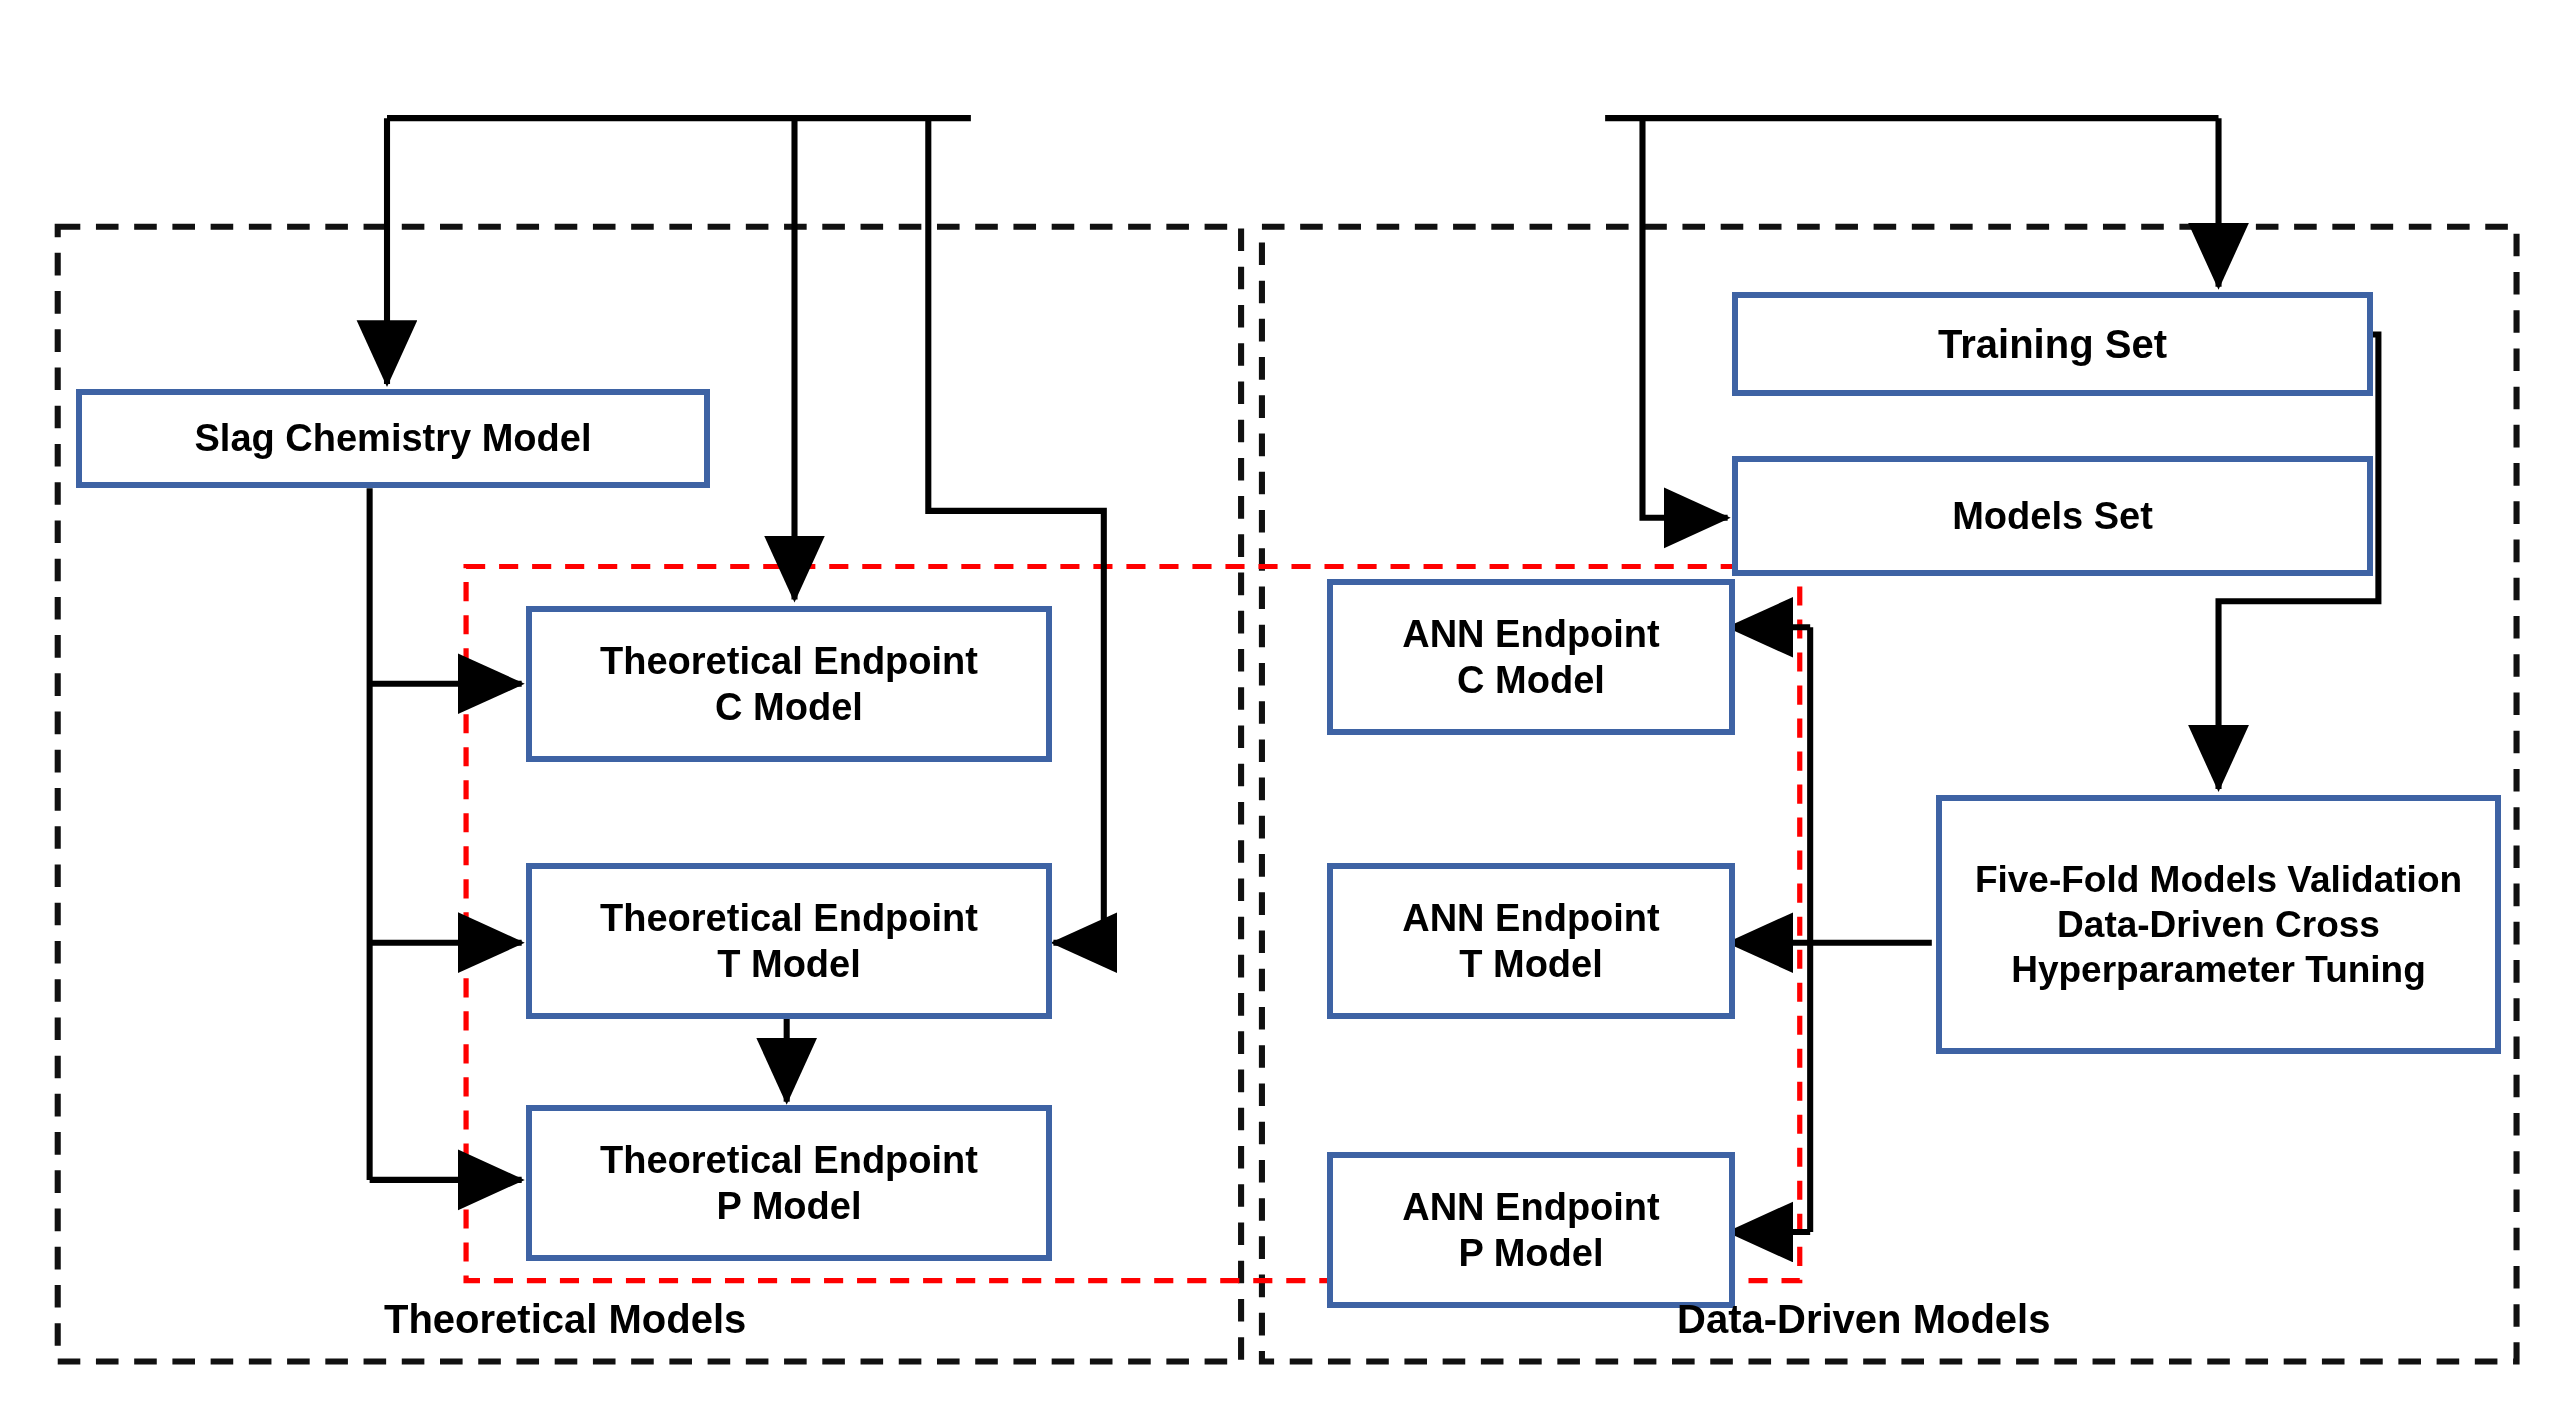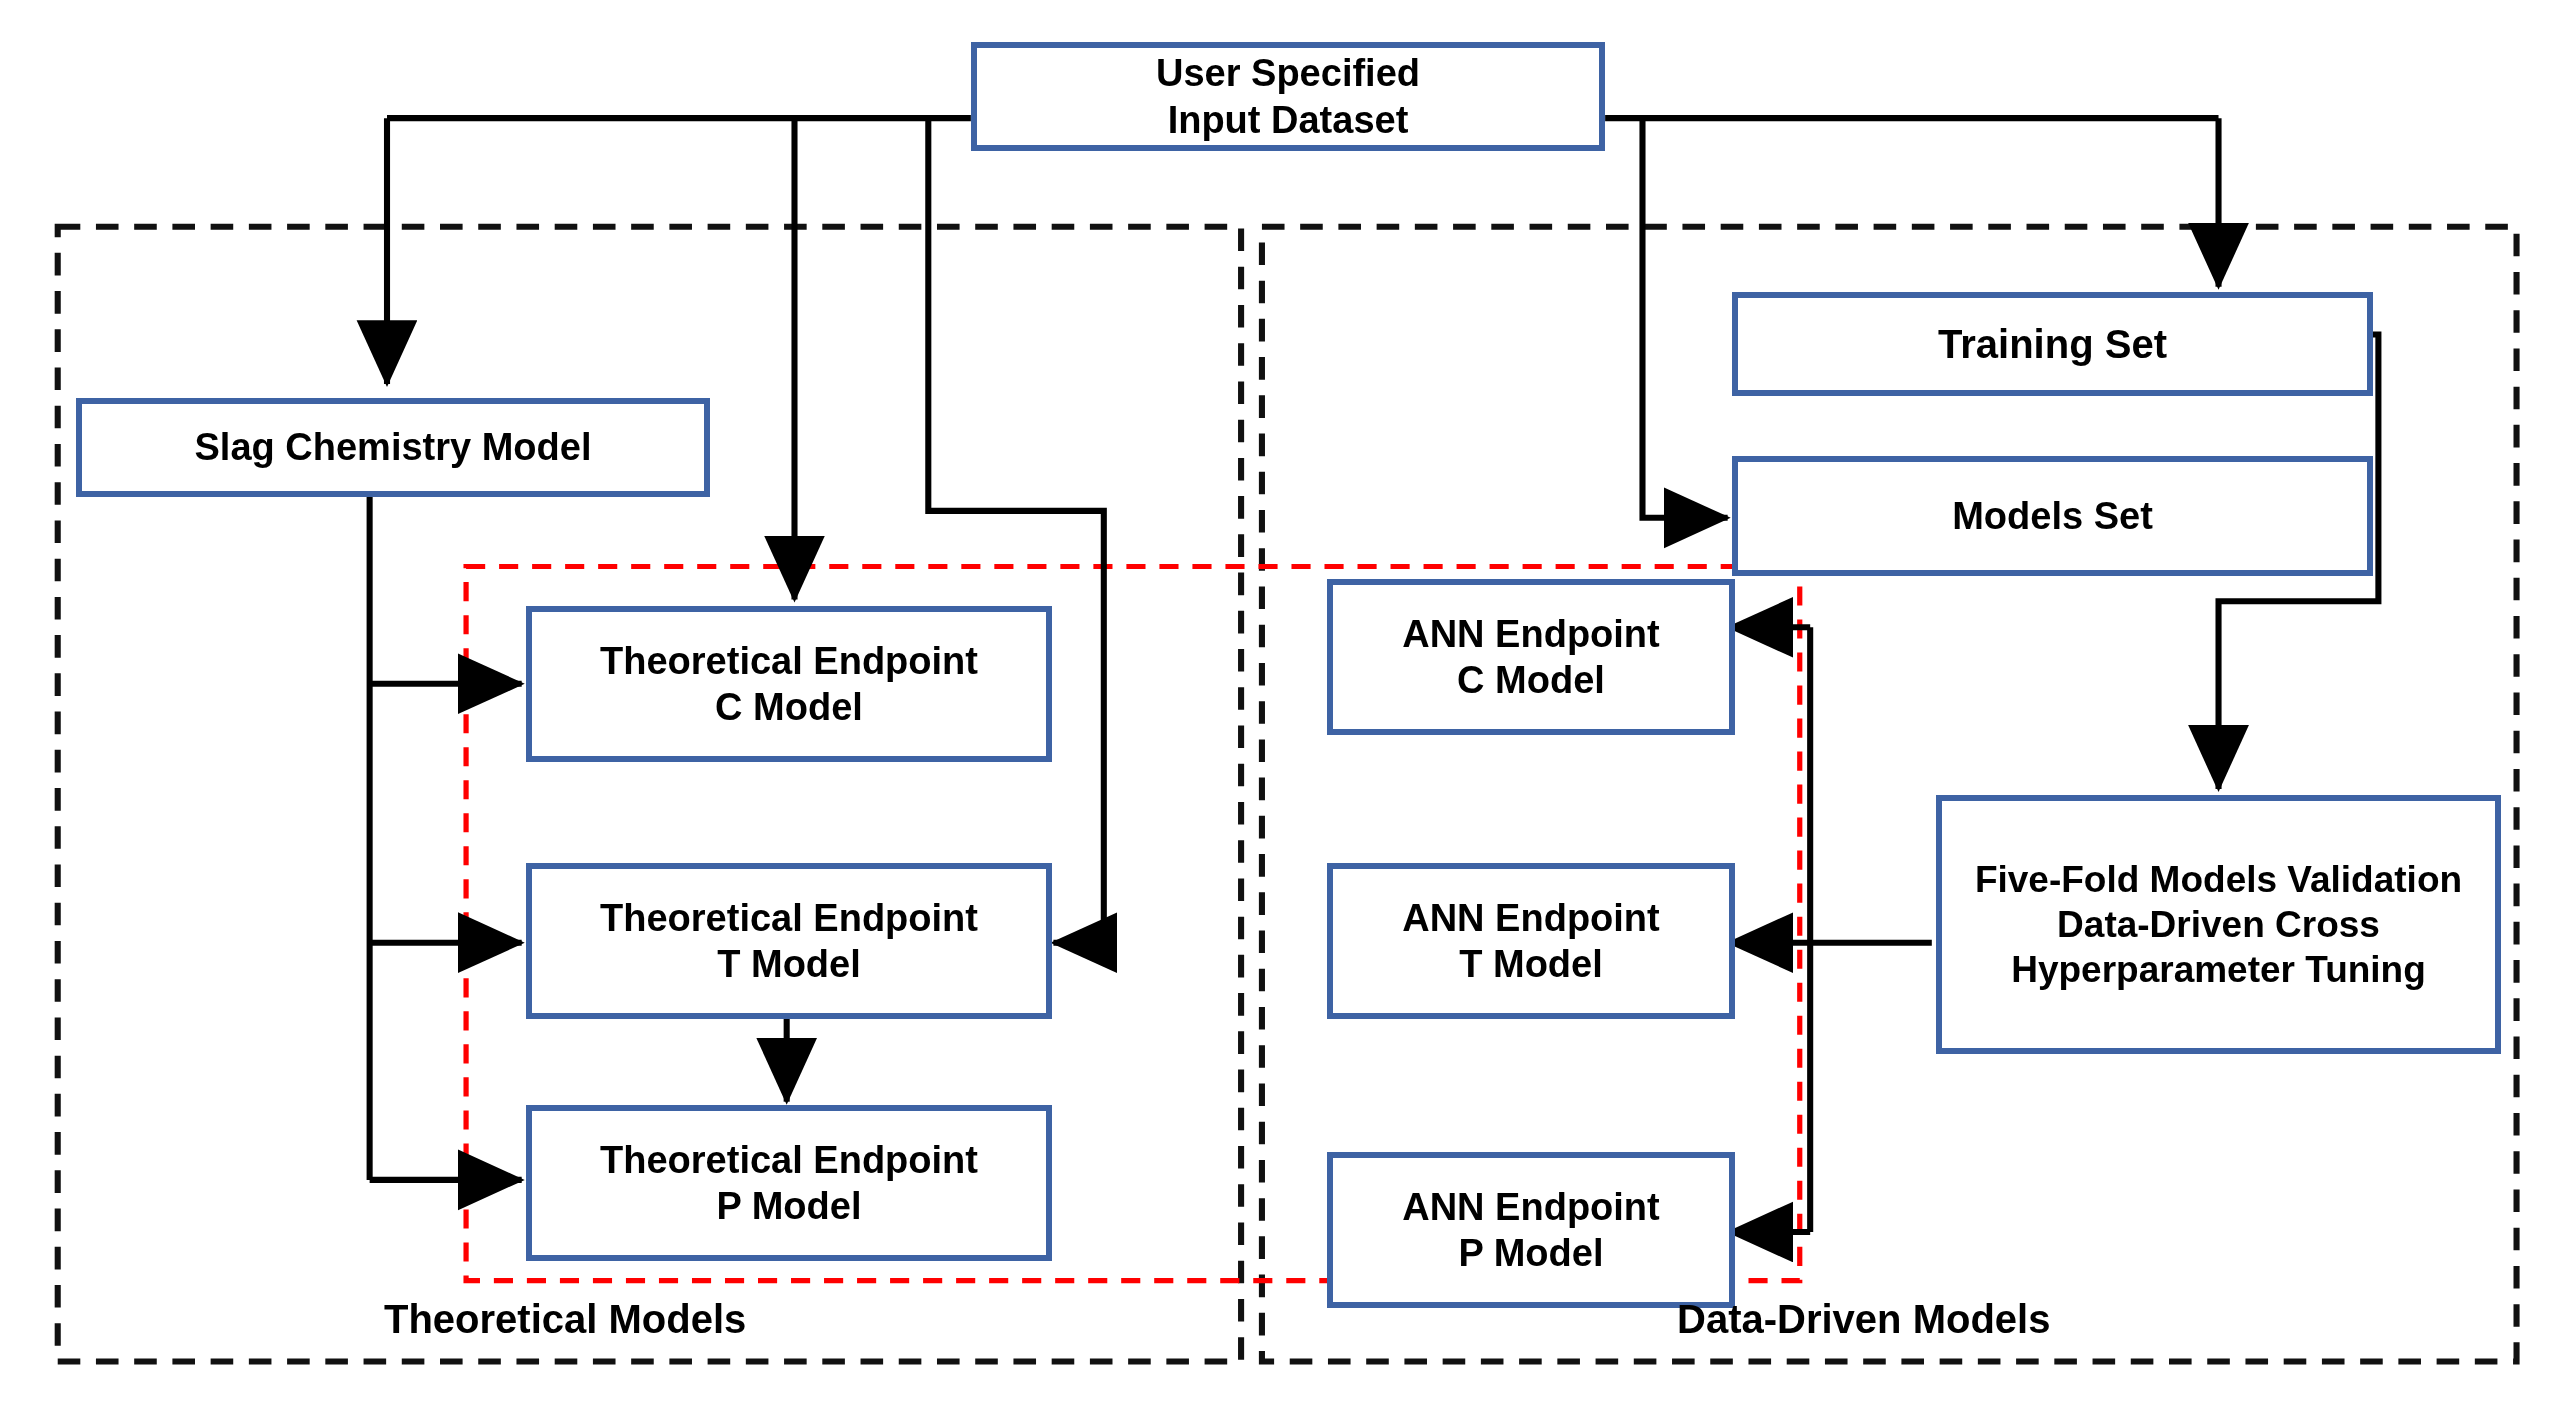--- a/index.html
+++ b/index.html
@@ -59,28 +59,22 @@
       <path d="M 2730,385 L 2737,385 L 2737,692 L 2553,692 L 2553,908" marker-end="url(#ah)"></path>
 
       <path d="M 2223,1085 L 2083,1085"></path>
       <path d="M 2083,722 L 2083,1418"></path>
       <path d="M 2083,722 L 1990,722" marker-end="url(#ah)"></path>
       <path d="M 2083,1085 L 1990,1085" marker-end="url(#ah)"></path>
       <path d="M 2083,1418 L 1990,1418" marker-end="url(#ah)"></path>
     </g>
   </svg>
 
-  <div class="node" style="left:971px;top:42px;width:634px;height:109px;font-size:38px;">
-    <span class="lbl">
-      <span>User Specified</span><br>
-      <span>Input Dataset</span>
-    </span>
-  </div>
 
-  <div class="node" style="left:76px;top:398px;width:634px;height:99px;font-size:38px;">
+  <div class="node" style="left:76px;top:389px;width:634px;height:99px;font-size:38px;">
     <span class="lbl">Slag Chemistry Model</span>
   </div>
 
   <div class="node" style="left:526px;top:606px;width:526px;height:156px;font-size:38px;">
     <span class="lbl">
       <span>Theoretical Endpoint</span><br>
       <span>C Model</span>
     </span>
   </div>
 

